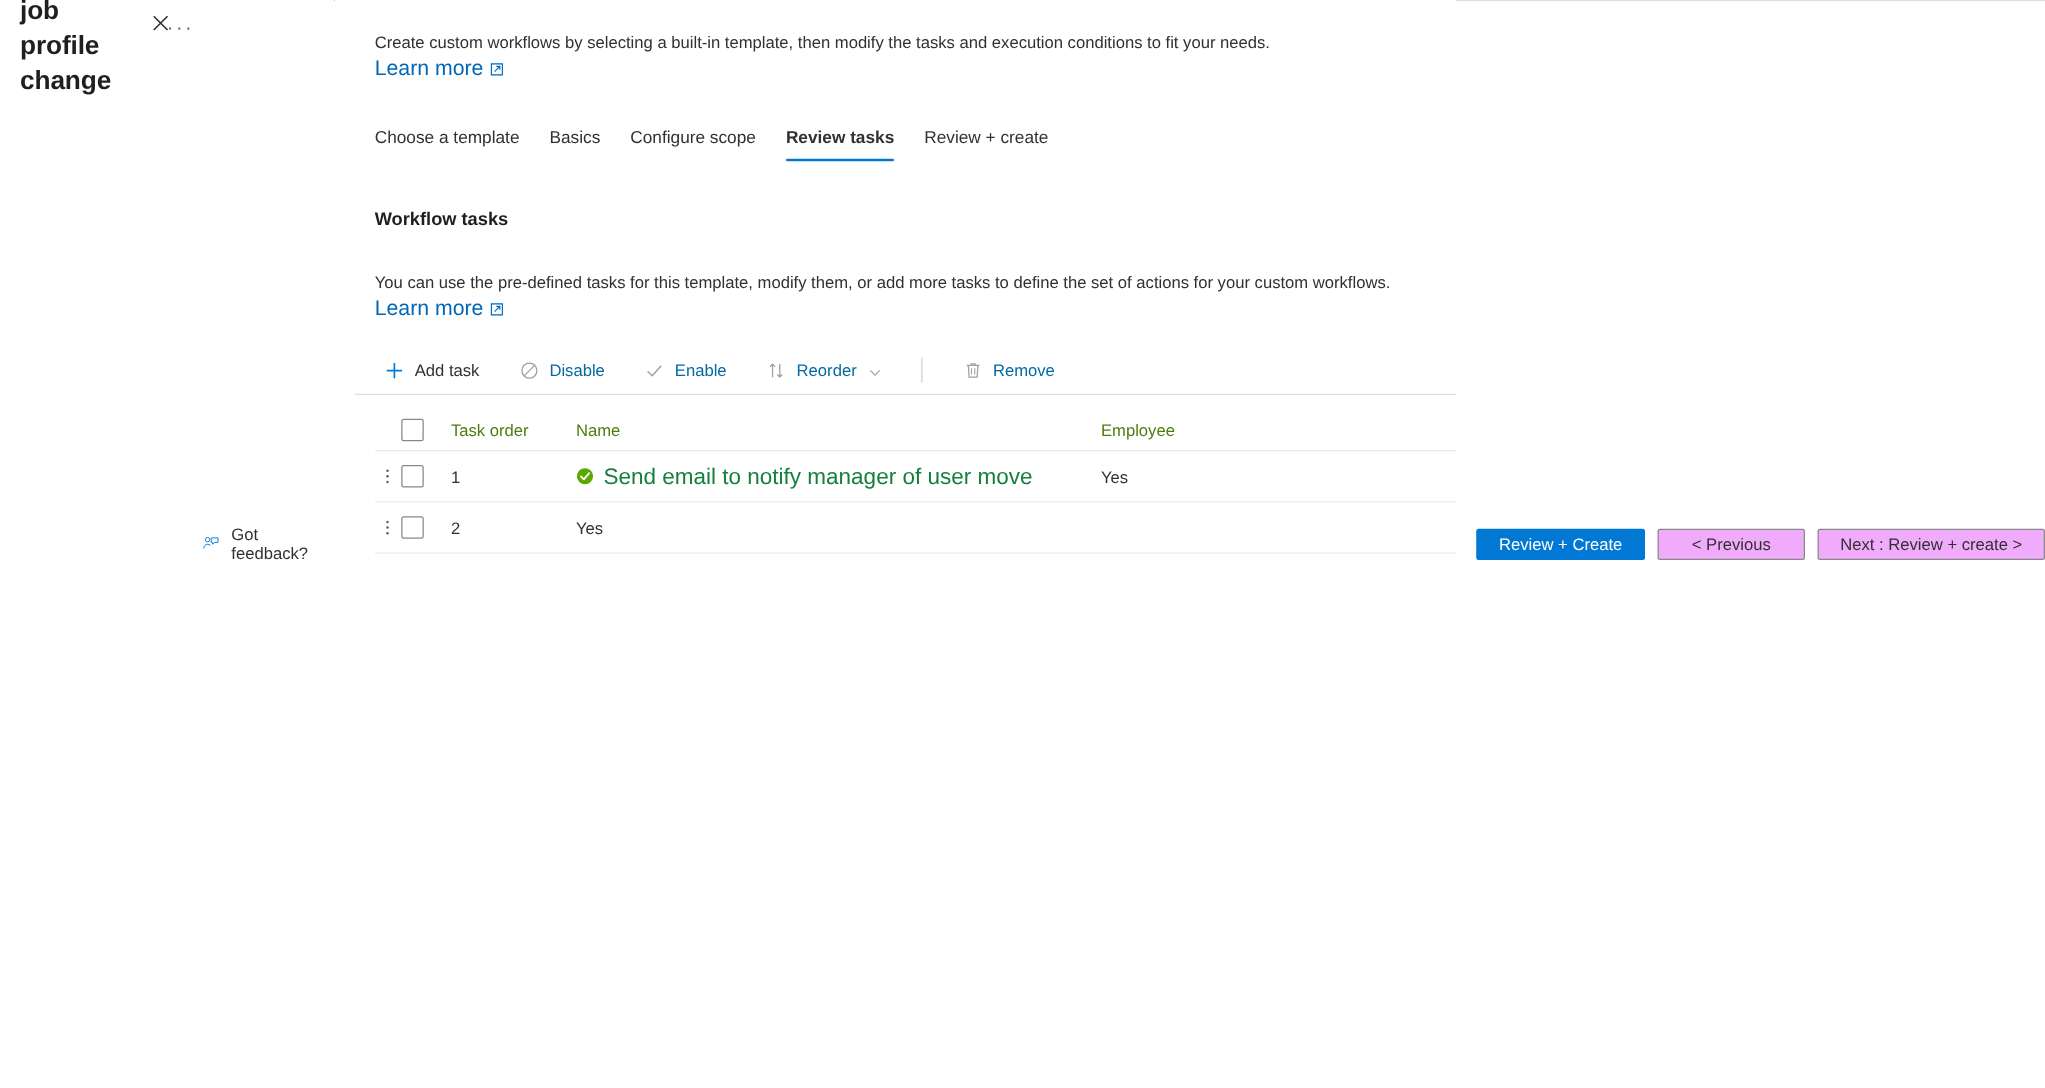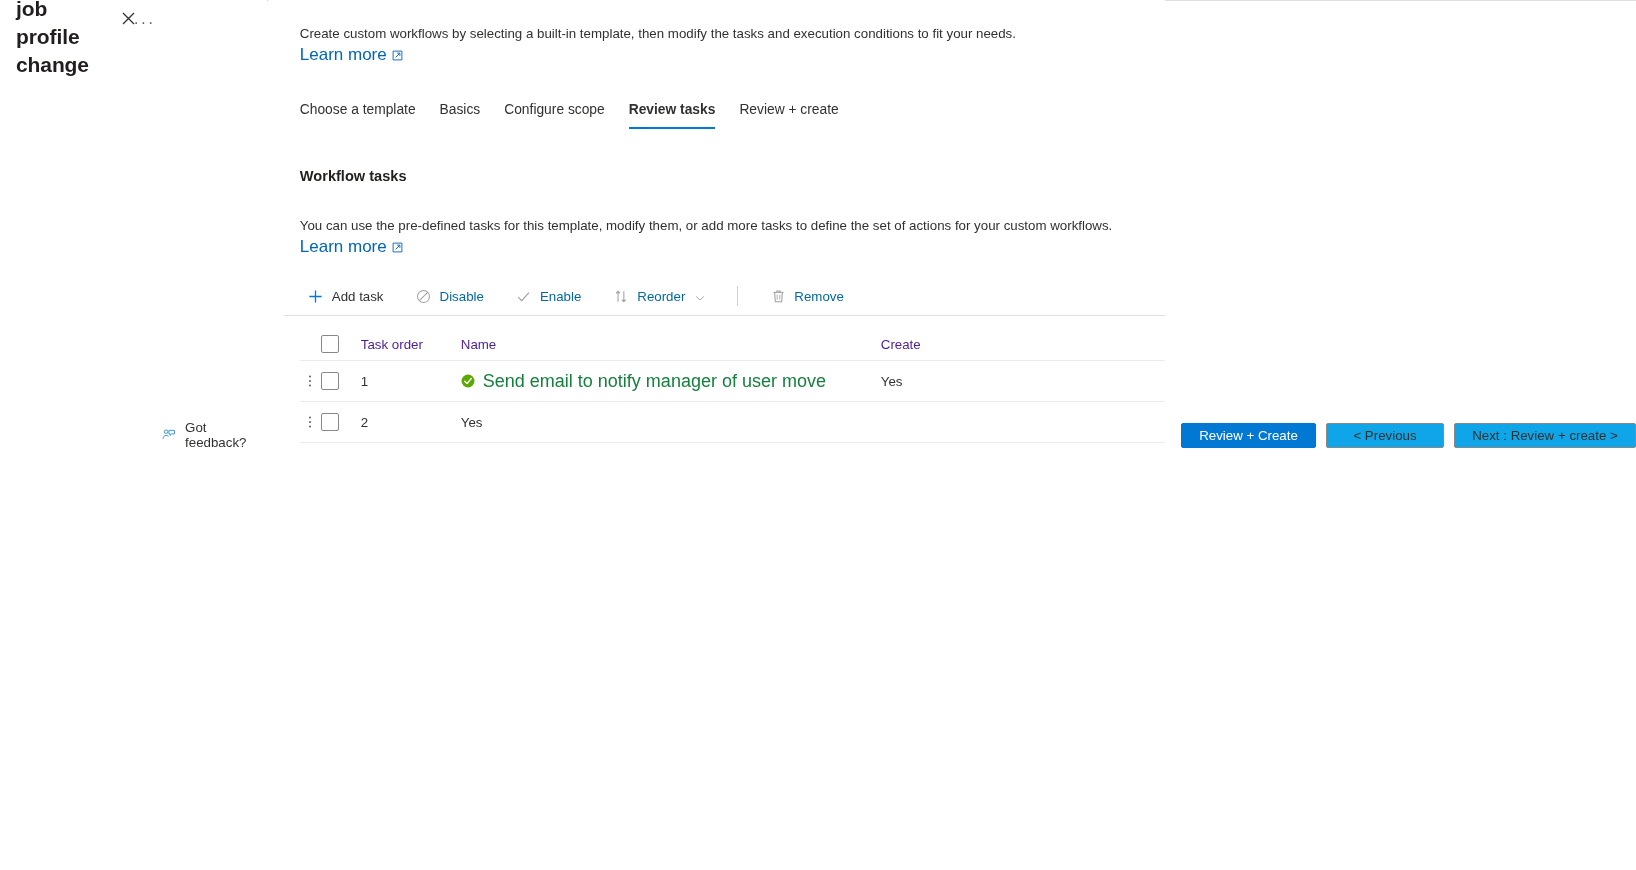--- a/index.html
+++ b/index.html
@@ -245,21 +245,21 @@
     height: 18px;
     border: 1px solid #8a8886;
     background: #fff;
     border-radius: 2px;
     cursor: pointer;
     display: inline-block;
   }
   .c-order { width: 100px; flex: 0 0 100px; color: #323130; }
   .c-name  { width: 420px; flex: 0 0 420px; display: flex; align-items: center; gap: 8px; }
   .c-enabled { width: 200px; flex: 0 0 200px; color: #323130; }
-  .th { color: #4c1d95; font-weight: 400; }
+  .th { color: #4d7c0f; font-weight: 400; }
   .task-link {
     color: #15803d;
     text-decoration: none;
     cursor: pointer;
     font-size: 18px;
   }
   .status-dot { width: 14px; height: 14px; flex: 0 0 14px; display:block; }
 
   
   .footer {
@@ -284,21 +284,21 @@
     align-items: center;
     justify-content: center;
   }
   .btn-primary {
     background: #0078d4;
     color: #ffffff;
     border: 1px solid #0078d4;
     min-width: 135px;
   }
   .btn-default {
-    background: #0ea5e9;
+    background: #f0abfc;
     color: #323130;
     border: 1px solid #8a8886;
   }
   .btn-prev { min-width: 118px; }
   .btn-next { min-width: 182px; }
 </style>
 </head>
 <body>
 
 <div class="blade">
@@ -421,21 +421,21 @@
 
     <div class="table">
 
       <div class="t-head">
         <div class="c-handle"></div>
         <div class="c-check">
           <span class="chk"></span>
         </div>
         <div class="c-order th">Task order</div>
         <div class="c-name th">Name</div>
-        <div class="c-enabled th">Create</div>
+        <div class="c-enabled th">Employee</div>
       </div>
 
       <div class="t-row">
         <div class="c-handle">
           <svg width="4" height="16" viewBox="0 0 4 16">
             <circle cx="2" cy="3.5" r="1" fill="#605e5c"></circle>
             <circle cx="2" cy="8" r="1" fill="#605e5c"></circle>
             <circle cx="2" cy="12.5" r="1" fill="#605e5c"></circle>
           </svg>
         </div>

